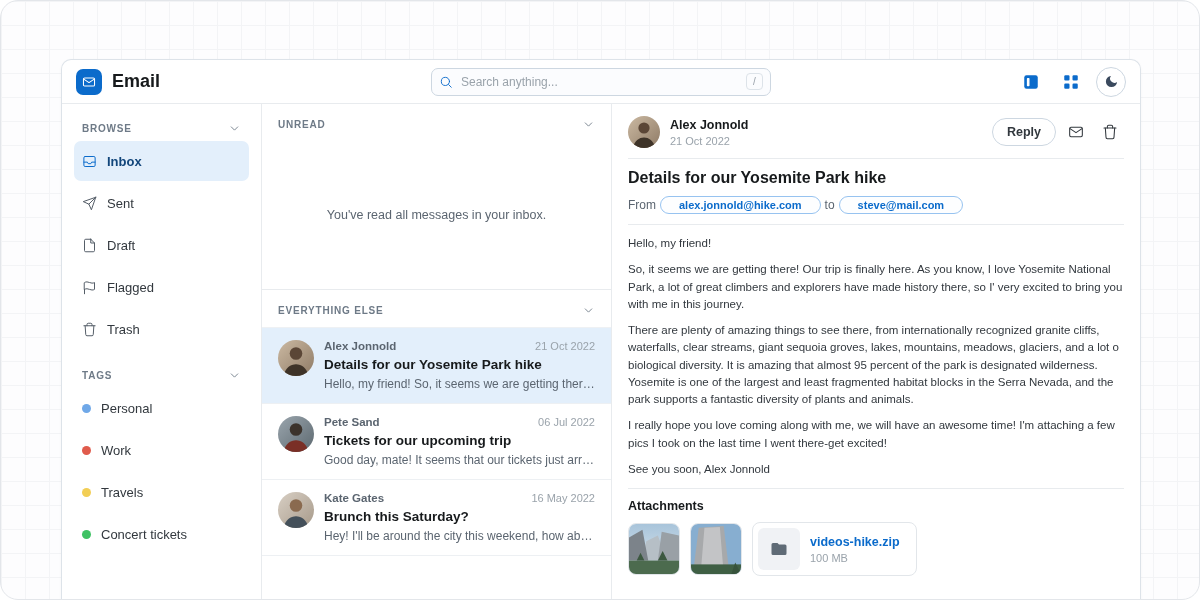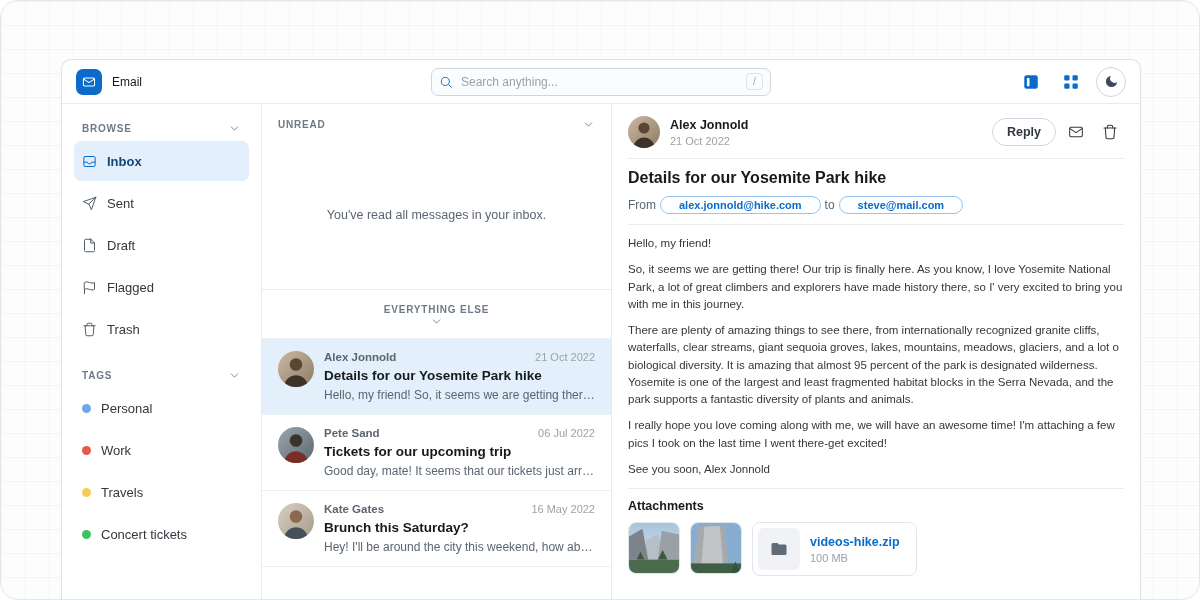--- a/index.html
+++ b/index.html
@@ -29,21 +29,21 @@
   
   .app-header {
     flex:0 0 44px; height:44px; display:flex; align-items:center;
     padding:0 14px; border-bottom:1px solid #e8ebee; position:relative;
   }
   .brand { display:flex; align-items:center; gap:10px; }
   .logo {
     width:26px; height:26px; border-radius:7px; background:#0b6bcb;
     display:flex; align-items:center; justify-content:center;
   }
-  .brand-title { font-size:12px; font-weight:400; color:#171a1c; }
+  .brand-title { font-size:18px; font-weight:700; color:#171a1c; }
   .search {
     position:absolute; left:50%; transform:translateX(-50%);
     width:340px; height:28px; background:#fbfcfe;
     border:1px solid #cdd7e1; border-radius:7px;
     display:flex; align-items:center; gap:6px; padding:4px 7px;
   }
   .search input {
     flex:1; border:0; outline:0; background:transparent;
     font-family:"Liberation Sans", sans-serif;
     font-size:12px; color:#32383e; min-width:0;
@@ -80,21 +80,21 @@
   .nav-icon { display:flex; align-items:center; }
   .tags-group { margin-top:14px; }
   .tag-dot { width:9px; height:9px; border-radius:50%; flex:0 0 9px; }
   
   .list-pane { flex:0 0 350px; width:350px; border-right:1px solid #e8ebee; display:flex; flex-direction:column; }
   .list-head {
     display:flex; align-items:center; justify-content:space-between;
     padding:14px 16px 10px; color:#6e7a87; font-size:10px; font-weight:700;
     letter-spacing:.08em; cursor:pointer;
   }
-  .list-head.bordered { border-top:1px solid #e8ebee;flex-direction:column; }
+  .list-head.bordered { border-top:1px solid #e8ebee; }
   .empty-state {
     height:148px; display:flex; align-items:center; justify-content:center;
     text-align:center; color:#5b6570; font-size:12.5px; padding:0 24px;
   }
   .email-list { border-top:1px solid #eef1f4; }
   .email-item {
     display:flex; gap:10px; padding:12px 16px; border-bottom:1px solid #edf0f3; cursor:pointer;
   }
   .email-item.selected { background:#e3effb; }
   .avatar {
@@ -128,21 +128,21 @@
   .icon-btn.sm { width:28px; height:28px; }
   .divider { border:0; border-top:1px solid #e8ebee; margin:10px 0; }
   .subject { font-size:16px; font-weight:700; color:#171a1c; margin:4px 0 9px; }
   .meta-row { display:flex; align-items:center; gap:4px; font-size:12px; color:#5b6570; }
   .chip {
     border:1px solid #97c3f0; color:#0b6bcb; background:#fdfeff;
     border-radius:20px; padding:2px 18px; font-size:11px; font-weight:600; cursor:pointer;
   }
   .body-text p { font-size:11.5px; line-height:1.5; color:#32383e; margin:0 0 9px; }
   .attach-label { font-size:12.5px; font-weight:700; color:#171a1c; margin:1px 0 9px; }
-  .attach-row { display:flex; align-items:flex-start; gap:10px; }
+  .attach-row { display:flex; align-items:center; gap:10px; }
   .photo-card {
     width:52px; height:52px; border-radius:8px; border:1px solid #e2e6ea;
     overflow:hidden; cursor:pointer; flex:0 0 52px;
   }
   .photo-card svg { display:block; width:100%; height:100%; }
   .file-card {
     display:flex; align-items:center; gap:10px; border:1px solid #e2e6ea;
     border-radius:8px; padding:5px 16px 5px 5px; cursor:pointer; background:#fff;
   }
   .file-icon-wrap {

